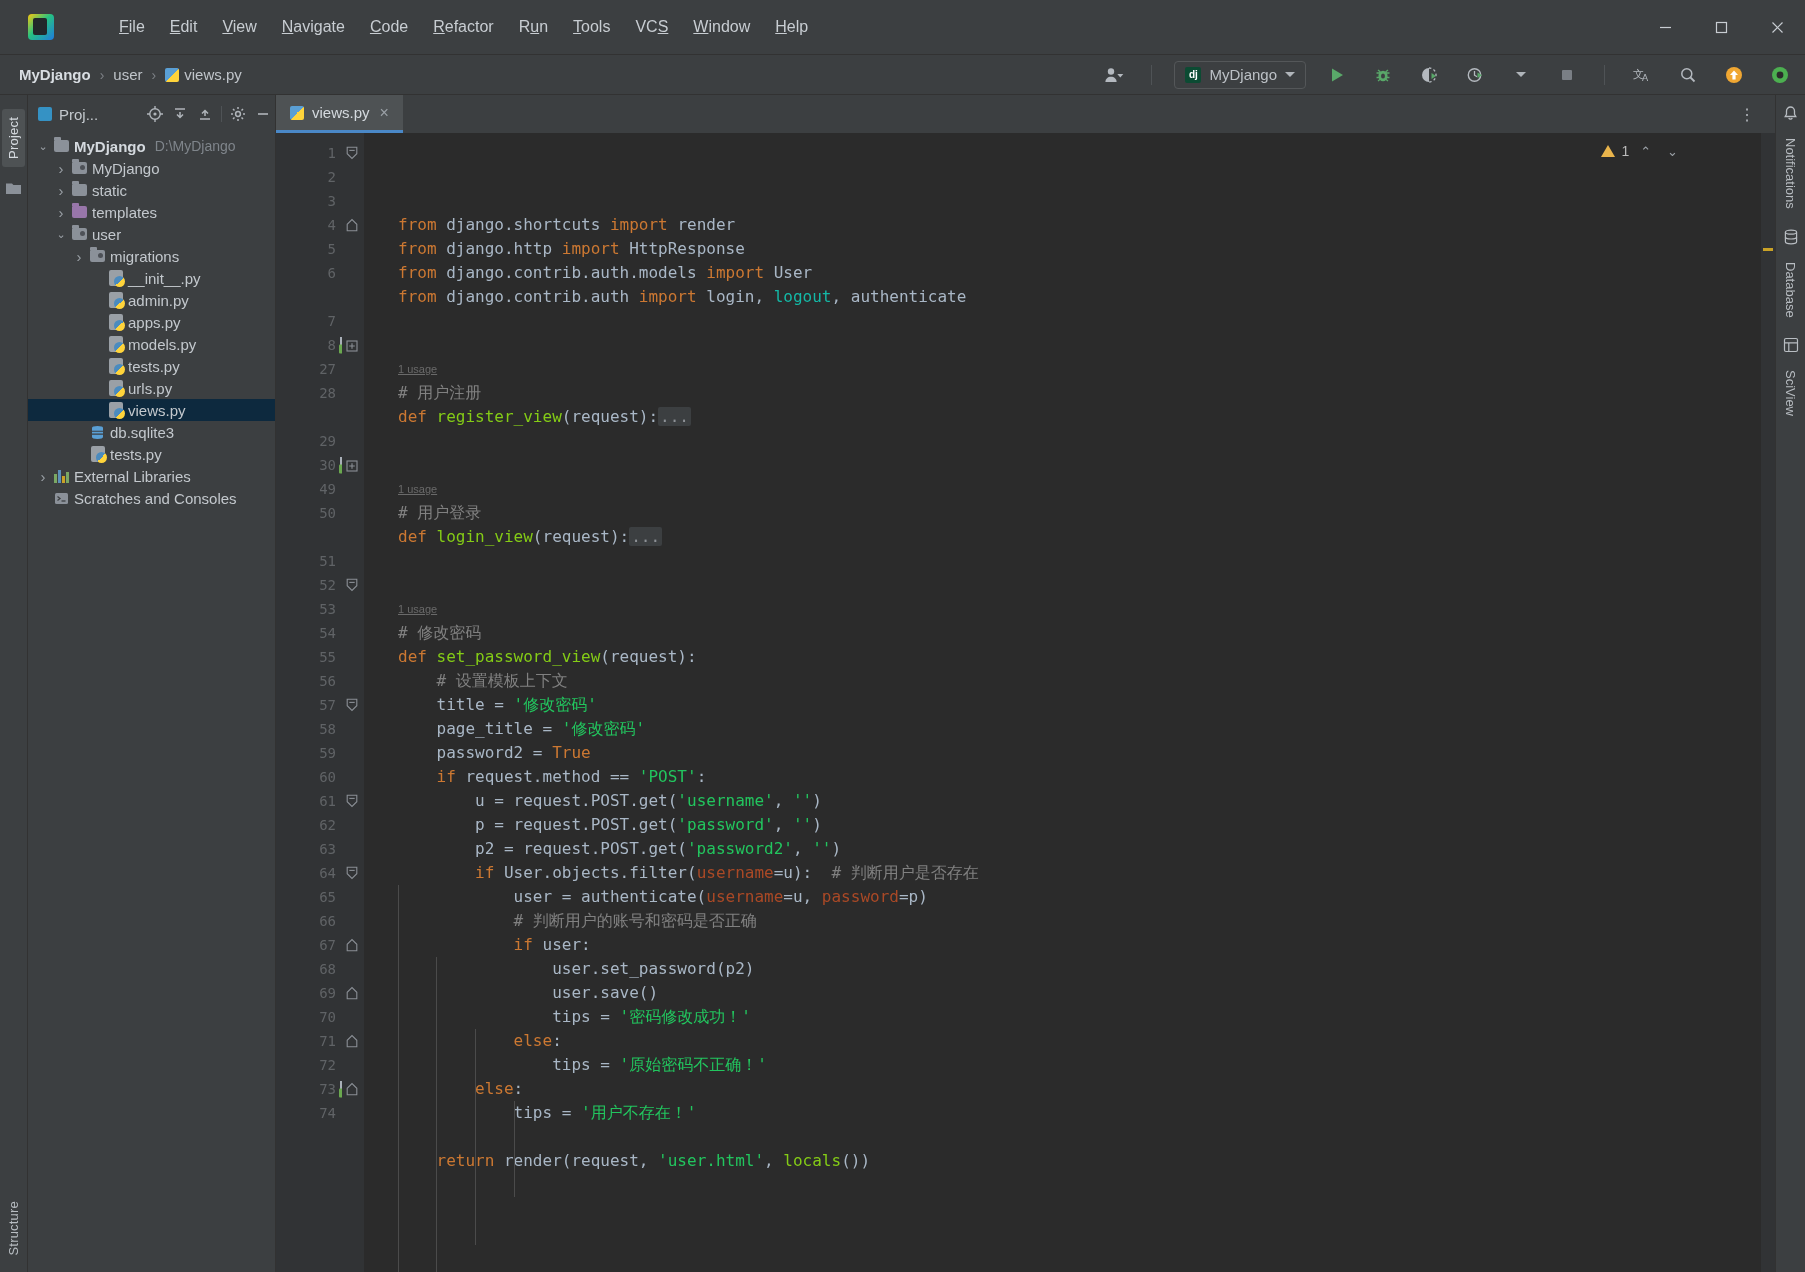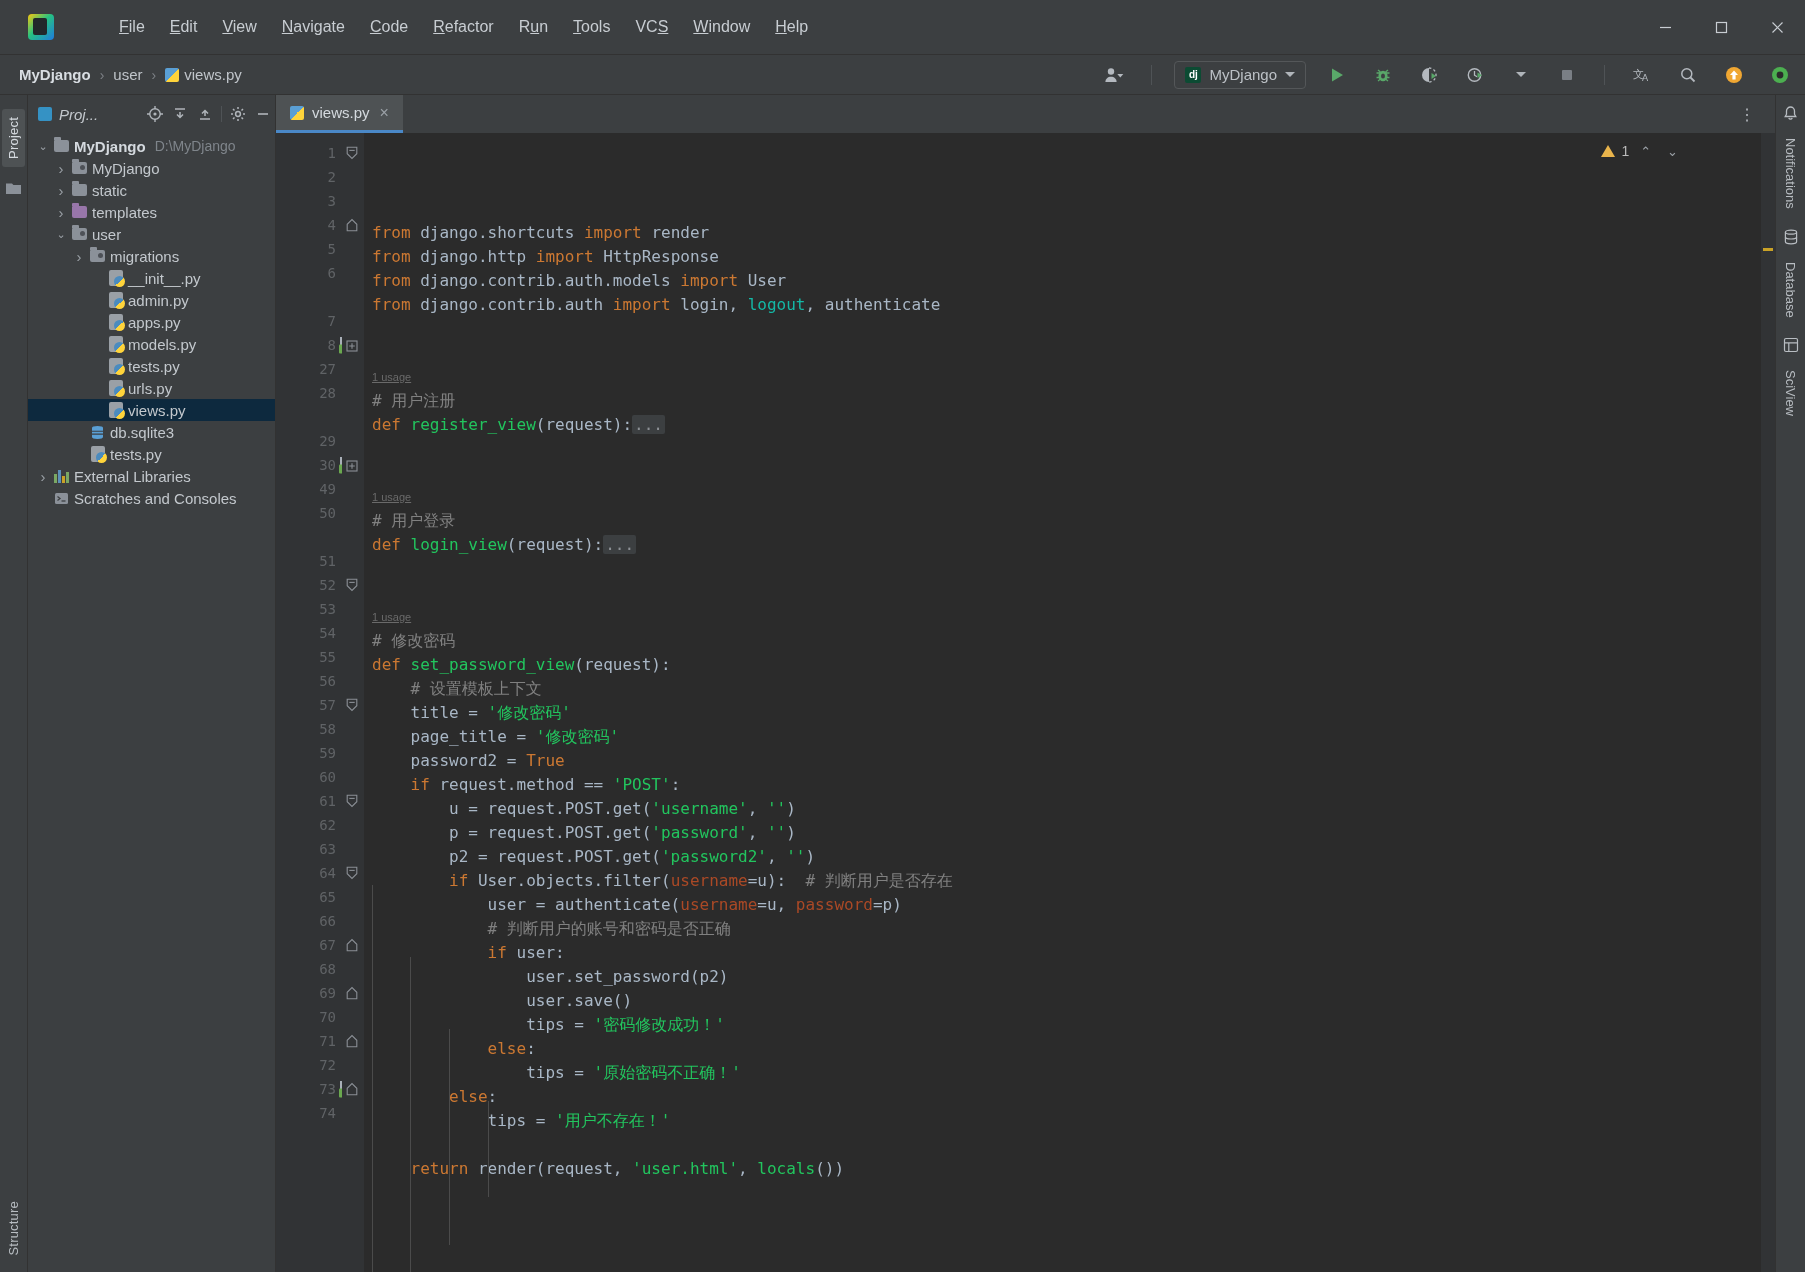--- a/index.html
+++ b/index.html
@@ -85,21 +85,21 @@
   .vtab.active { color:#d6dbe0; }
   .vtab-box { background:#4e5254; border-radius:3px; }
   .leftstrip .bottom-tab { position:absolute; bottom:8px; }
 
   
   .project {
     width:248px; flex:0 0 248px; background:#3c3f41; display:flex; flex-direction:column;
     border-right:1px solid #323232;
   }
   .proj-head {
-    height:38px; flex:0 0 38px; display:flex; align-items:center; padding:0 0 0 10px; gap:24px;font-style:italic;
+    height:38px; flex:0 0 38px; display:flex; align-items:center; padding:0 0 0 10px; gap:24px;
   }
   .proj-title { display:flex;align-items:center;gap:7px;font-size:15px;color:#c4c9ce; }
   .proj-sq { width:14px;height:14px;background:#3592c4;border-radius:2px;flex:0 0 14px; }
   .proj-actions { margin-left:auto; display:flex; align-items:center; gap:1px; }
   .pa { width:24px;height:24px;display:flex;align-items:center;justify-content:center;border-radius:3px;color:#b0b5ba; }
   .tree { flex:1; overflow:hidden; padding-top:2px; font-size:15px; }
   .node { display:flex; align-items:center; height:22px; padding-left:6px; white-space:nowrap; color:#c3c8cd; }
   .node.selected { background:#0d293e; }
   .arrow { width:18px; flex:0 0 18px; display:flex; align-items:center; justify-content:center; color:#9aa0a6; font-size:11px; }
   .arrow.none { visibility:hidden; }
@@ -142,26 +142,27 @@
   .gline { height:24px; line-height:24px; padding-right:6px; position:relative; }
   .gmark {
     position:absolute; right:-12px; top:3px; width:17px; height:18px;
   }
   .foldcol {
     flex:0 0 22px; background:#313335; position:relative; padding-top:8px;
   }
   .fold { height:24px; position:relative; }
   .code {
     flex:1; font-family:"DejaVu Sans Mono", monospace; font-size:16px; line-height:24px;
-    padding-top:16px; padding-left:8px; position:relative; overflow:hidden; white-space:pre;
+    padding-top:8px; padding-left:8px; position:relative; overflow:hidden; white-space:pre;
     color:#a9b7c6;
+    margin-left:26px;
   }
   .cline { height:24px; white-space:pre; }
   .kw { color:#cc7832; }
-  .fn { color:#22c55e; }
+  .fn { color:#84cc16; }
   .str { color:#22c55e; }
   .cmt { color:#808080; }
   .gray { color:#14b8a6; }
   .kwarg { color:#aa4926; }
   .hint { color:#6a6a6a; font-size:11px; font-family:"Liberation Sans",sans-serif;text-decoration:underline; }
   .elips { background:#3c3f41; border-radius:2px; color:#8d9196; padding:0 2px; }
   .para { color:#a9b7c6; }
 
   
   .iguide { position:absolute; width:1px; background:#4b4b4b; }

